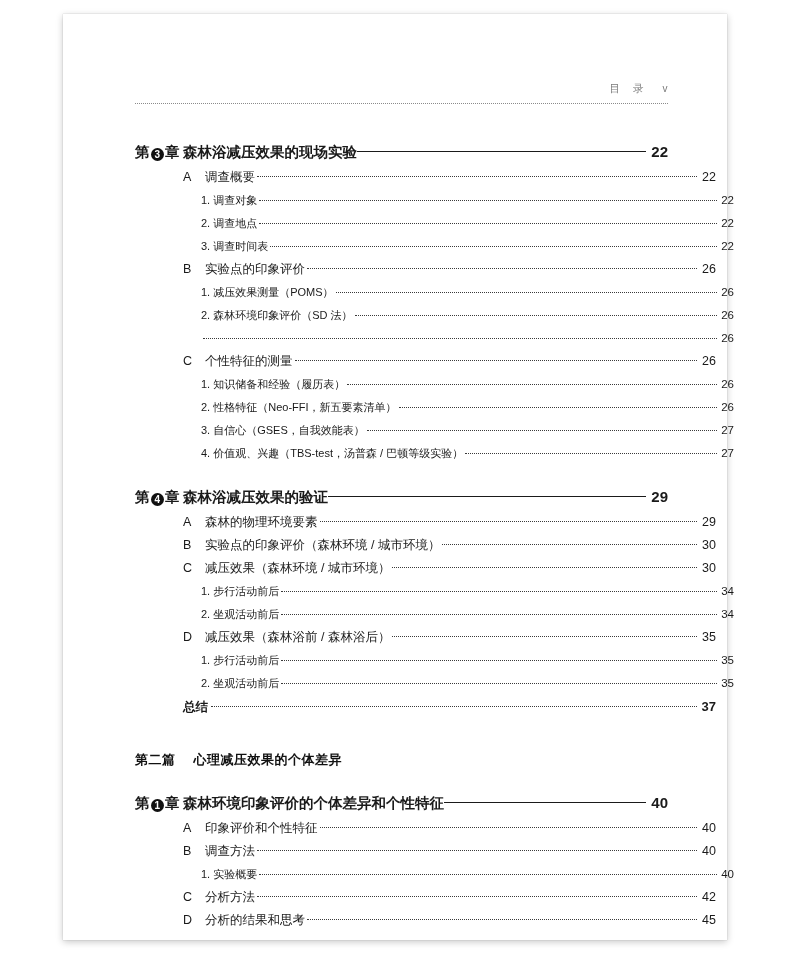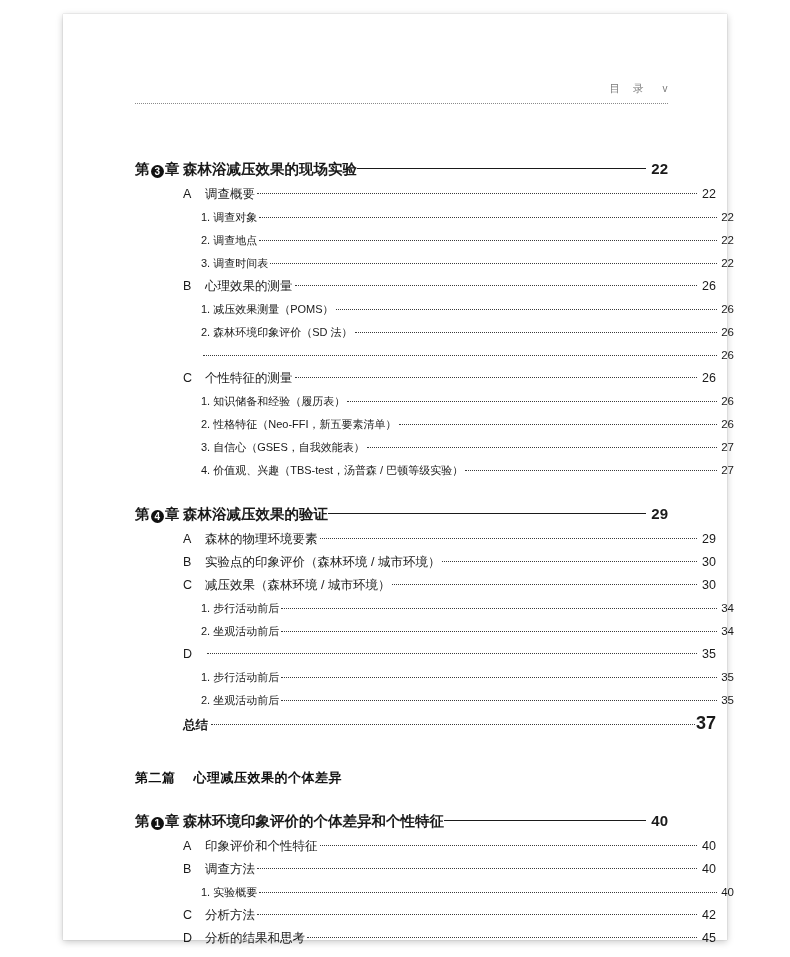--- a/index.html
+++ b/index.html
@@ -52,21 +52,20 @@
     height: 0;
     border-bottom: 1.5px dotted #8b8b8b;
   }
 
   
   #toc {
     position: absolute;
     left: 72px;
     top: 128px;
     width: 533px;
-    margin-top: 17px;
   }
 
   
   .row {
     display: flex;
     align-items: baseline;
     width: 100%;
     color: #1a1a1a;
   }
   .row .leader {
@@ -163,21 +162,21 @@
     padding-left: 48px;
   }
   .summary-row .sum-title { flex: 0 0 auto; white-space: nowrap; }
   .summary-row .leader::after {
     content: "";
     position: absolute;
     left: 3px; right: 1px;
     bottom: 0.30em;
     border-bottom: 1.6px dotted #3a3a3a;
   }
-  .summary-row .pageno { min-width: 18px; font-size: 18px; font-weight: bold; }
+  .summary-row .pageno { min-width: 18px; font-size: 13px; font-weight: bold; }
 
   
   .part-heading {
     font-size: 13px;
     font-weight: bold;
     color: #111;
     letter-spacing: 0.5px;
     white-space: nowrap;
   }
   .part-heading .part-name { margin-right: 18px; }
@@ -222,21 +221,21 @@
         <span class="leader"></span>
         <span class="pageno">22</span>
       </div>
       <div class="row item-row">
         <span class="item-title">3. 调查时间表</span>
         <span class="leader"></span>
         <span class="pageno">22</span>
       </div>
       <div class="row section-row">
         <span class="sec-letter">B</span>
-        <span class="sec-title">心理效果的测量</span>
+        <span class="sec-title">实验点的印象评价</span>
         <span class="leader"></span>
         <span class="pageno">26</span>
       </div>
       <div class="row item-row">
         <span class="item-title">1. 减压效果测量（POMS）</span>
         <span class="leader"></span>
         <span class="pageno">26</span>
       </div>
       <div class="row item-row">
         <span class="item-title">2. 森林环境印象评价（SD 法）</span>
@@ -303,20 +302,21 @@
         <span class="leader"></span>
         <span class="pageno">34</span>
       </div>
       <div class="row item-row">
         <span class="item-title">2. 坐观活动前后</span>
         <span class="leader"></span>
         <span class="pageno">34</span>
       </div>
       <div class="row section-row">
         <span class="sec-letter">D</span>
+        <span class="sec-title">减压效果（森林浴前 / 森林浴后）</span>
         <span class="leader"></span>
         <span class="pageno">35</span>
       </div>
       <div class="row item-row">
         <span class="item-title">1. 步行活动前后</span>
         <span class="leader"></span>
         <span class="pageno">35</span>
       </div>
       <div class="row item-row">
         <span class="item-title">2. 坐观活动前后</span>

